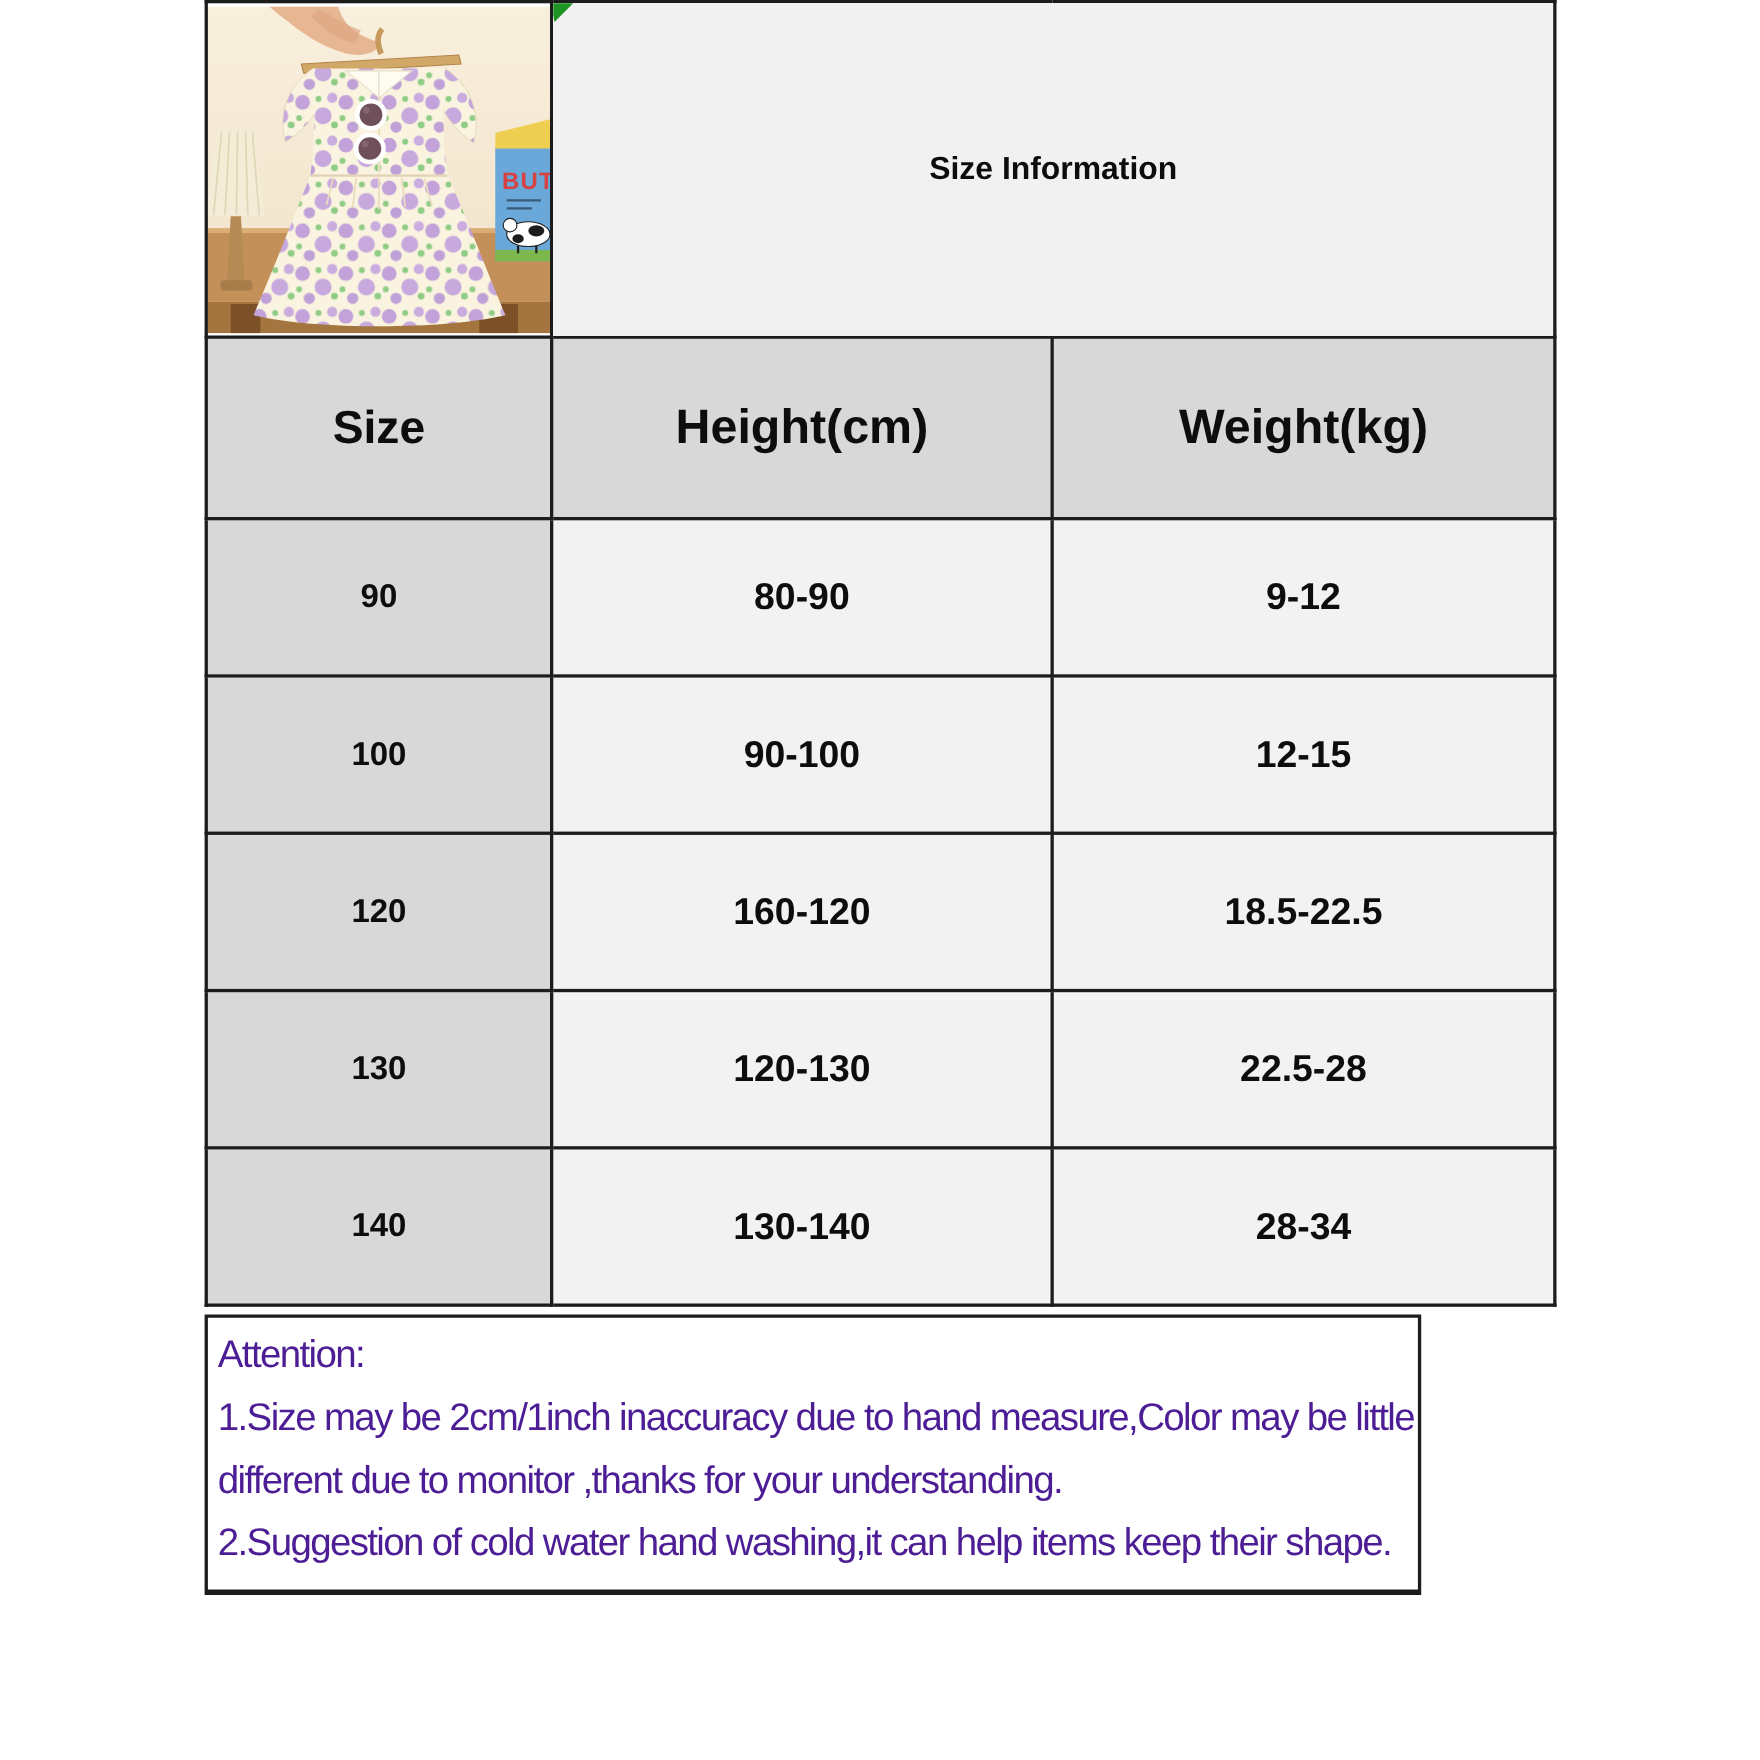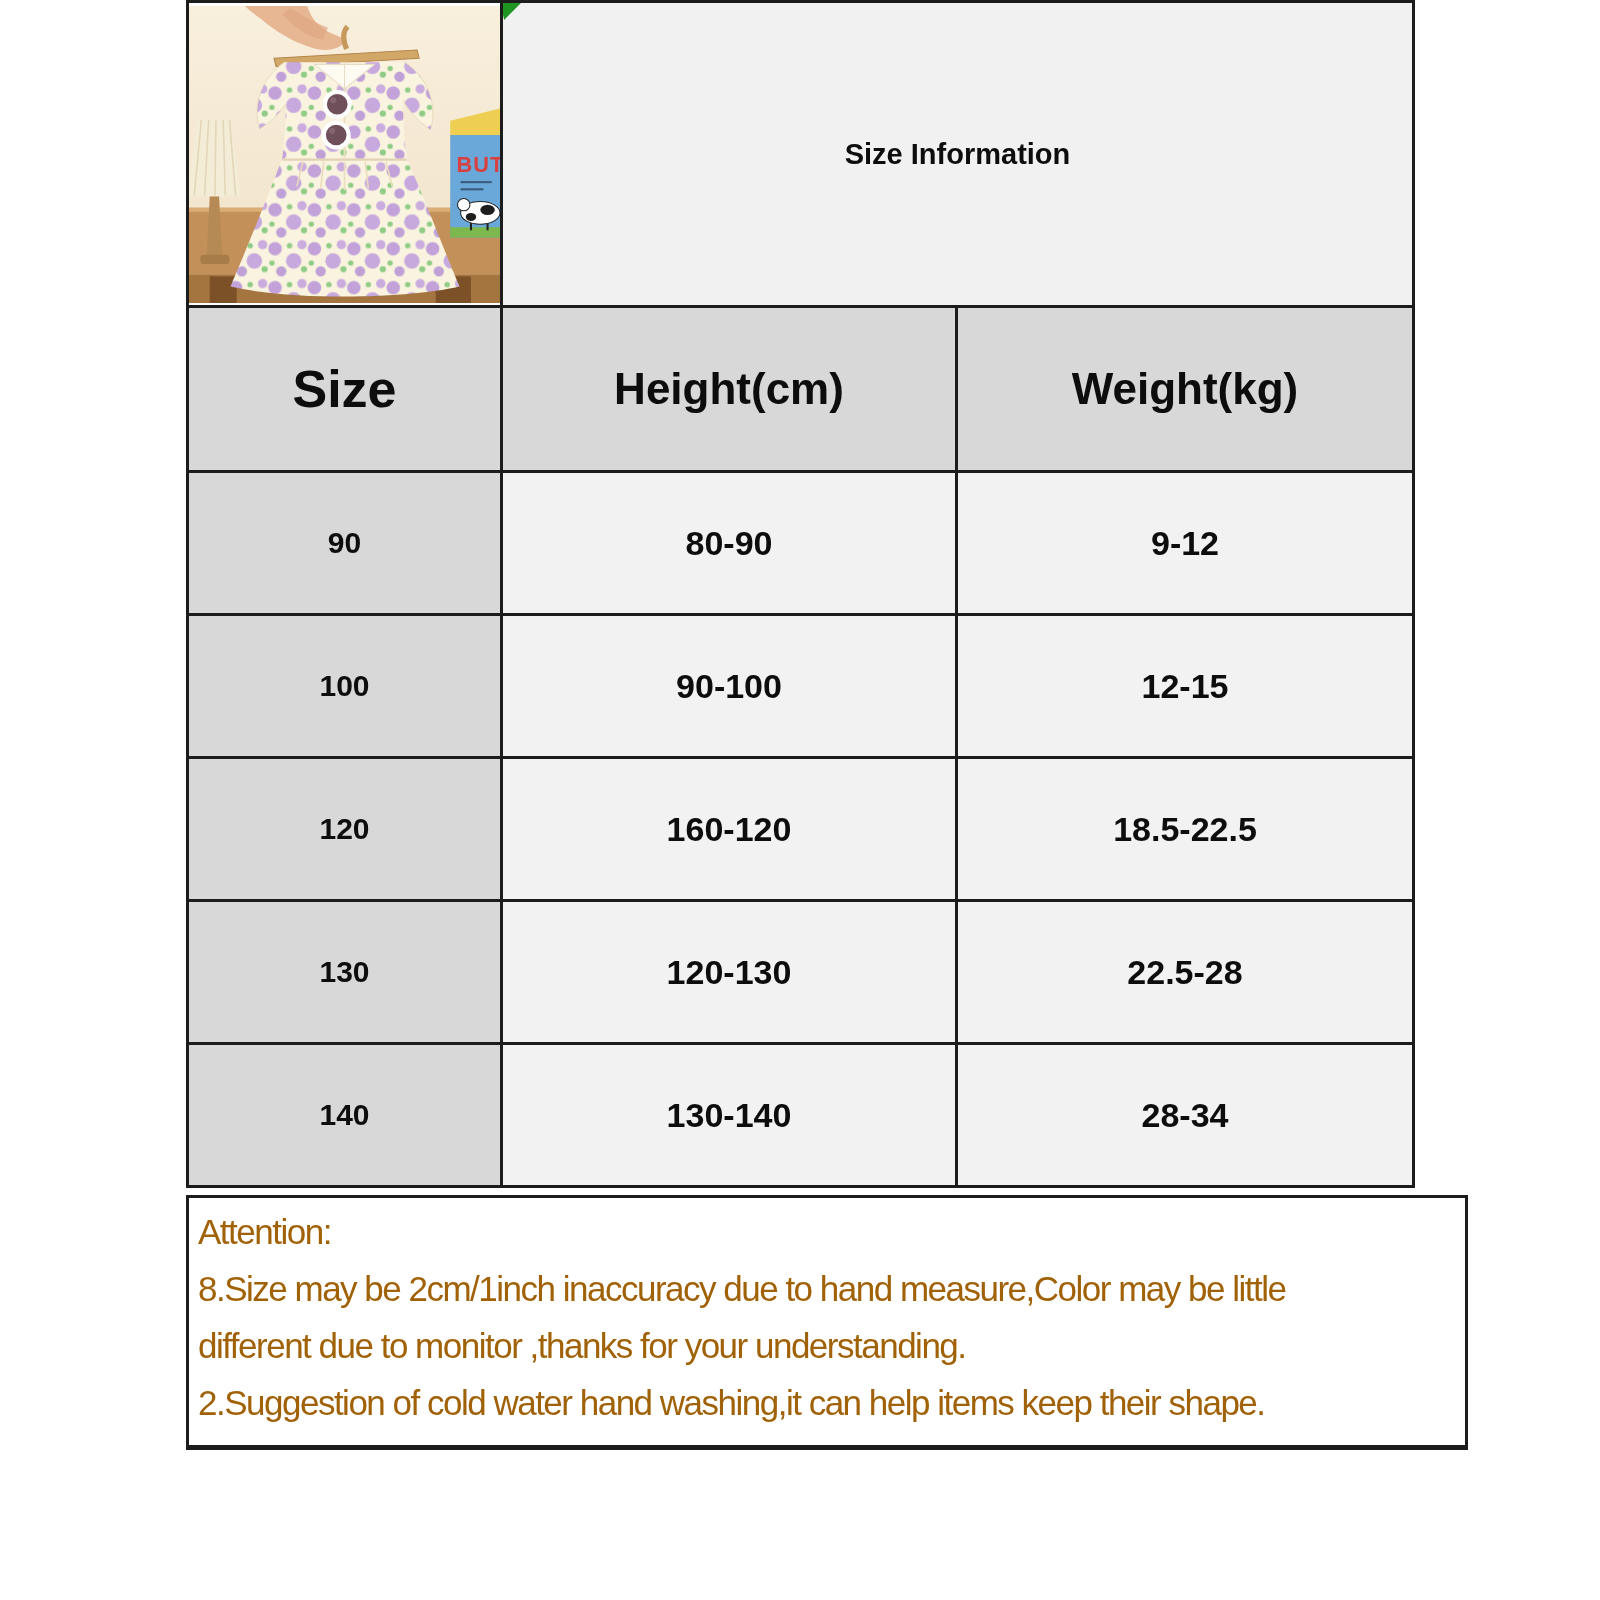--- a/index.html
+++ b/index.html
@@ -50,43 +50,43 @@
     position:absolute;left:-3px;top:-2px;
     width:23px;height:19px;
     background:var(--marker-green);
     clip-path:polygon(0 0, 100% 0, 18% 100%);
   }
 
   td.col-header{
     background:var(--header-bg);
     font-weight:bold;font-size:44px;
   }
-  td.col-header.size-head{font-size:52px;margin-top:27px;}
+  td.col-header.size-head{font-size:42px;margin-top:27px;}
 
   td.size-cell{
     background:var(--header-bg);
     font-weight:bold;font-size:30px;
   }
   td.value-cell{
     background:var(--cell-bg);
     font-weight:bold;font-size:34px;
   }
 
   .attention-box{
     box-sizing:border-box;
     margin-top:7px;
-    width:1282px;height:255px;
+    width:1106px;height:255px;
     background:var(--attention-bg);
     border:3px solid var(--border);
     border-bottom-width:5px;
     padding:5px 6px 0 9px;
     font-size:35px;
     letter-spacing:-1.5px;
     line-height:57px;
-    color:#a16207;
+    color:#4c1d95;
   }
   .attention-box .att-line{white-space:nowrap;}
 </style>
 </head>
 <body>
 
 <div class="sheet">
   <table class="size-table">
     <colgroup>
       <col style="width:314px">
@@ -225,17 +225,17 @@
     <tr class="data-row">
       <td class="size-cell">140</td>
       <td class="value-cell">130-140</td>
       <td class="value-cell">28-34</td>
     </tr>
   </tbody>
     </table>
 
   <div class="attention-box">
     <div class="att-line">Attention:</div>
-    <div class="att-line">8.Size may be 2cm/1inch inaccuracy due to hand measure,Color may be little</div>
+    <div class="att-line">1.Size may be 2cm/1inch inaccuracy due to hand measure,Color may be little</div>
     <div class="att-line">different due to monitor ,thanks for your understanding.</div>
     <div class="att-line">2.Suggestion of cold water hand washing,it can help items keep their shape.</div>
   </div>
 </div>
 
 </body></html>

